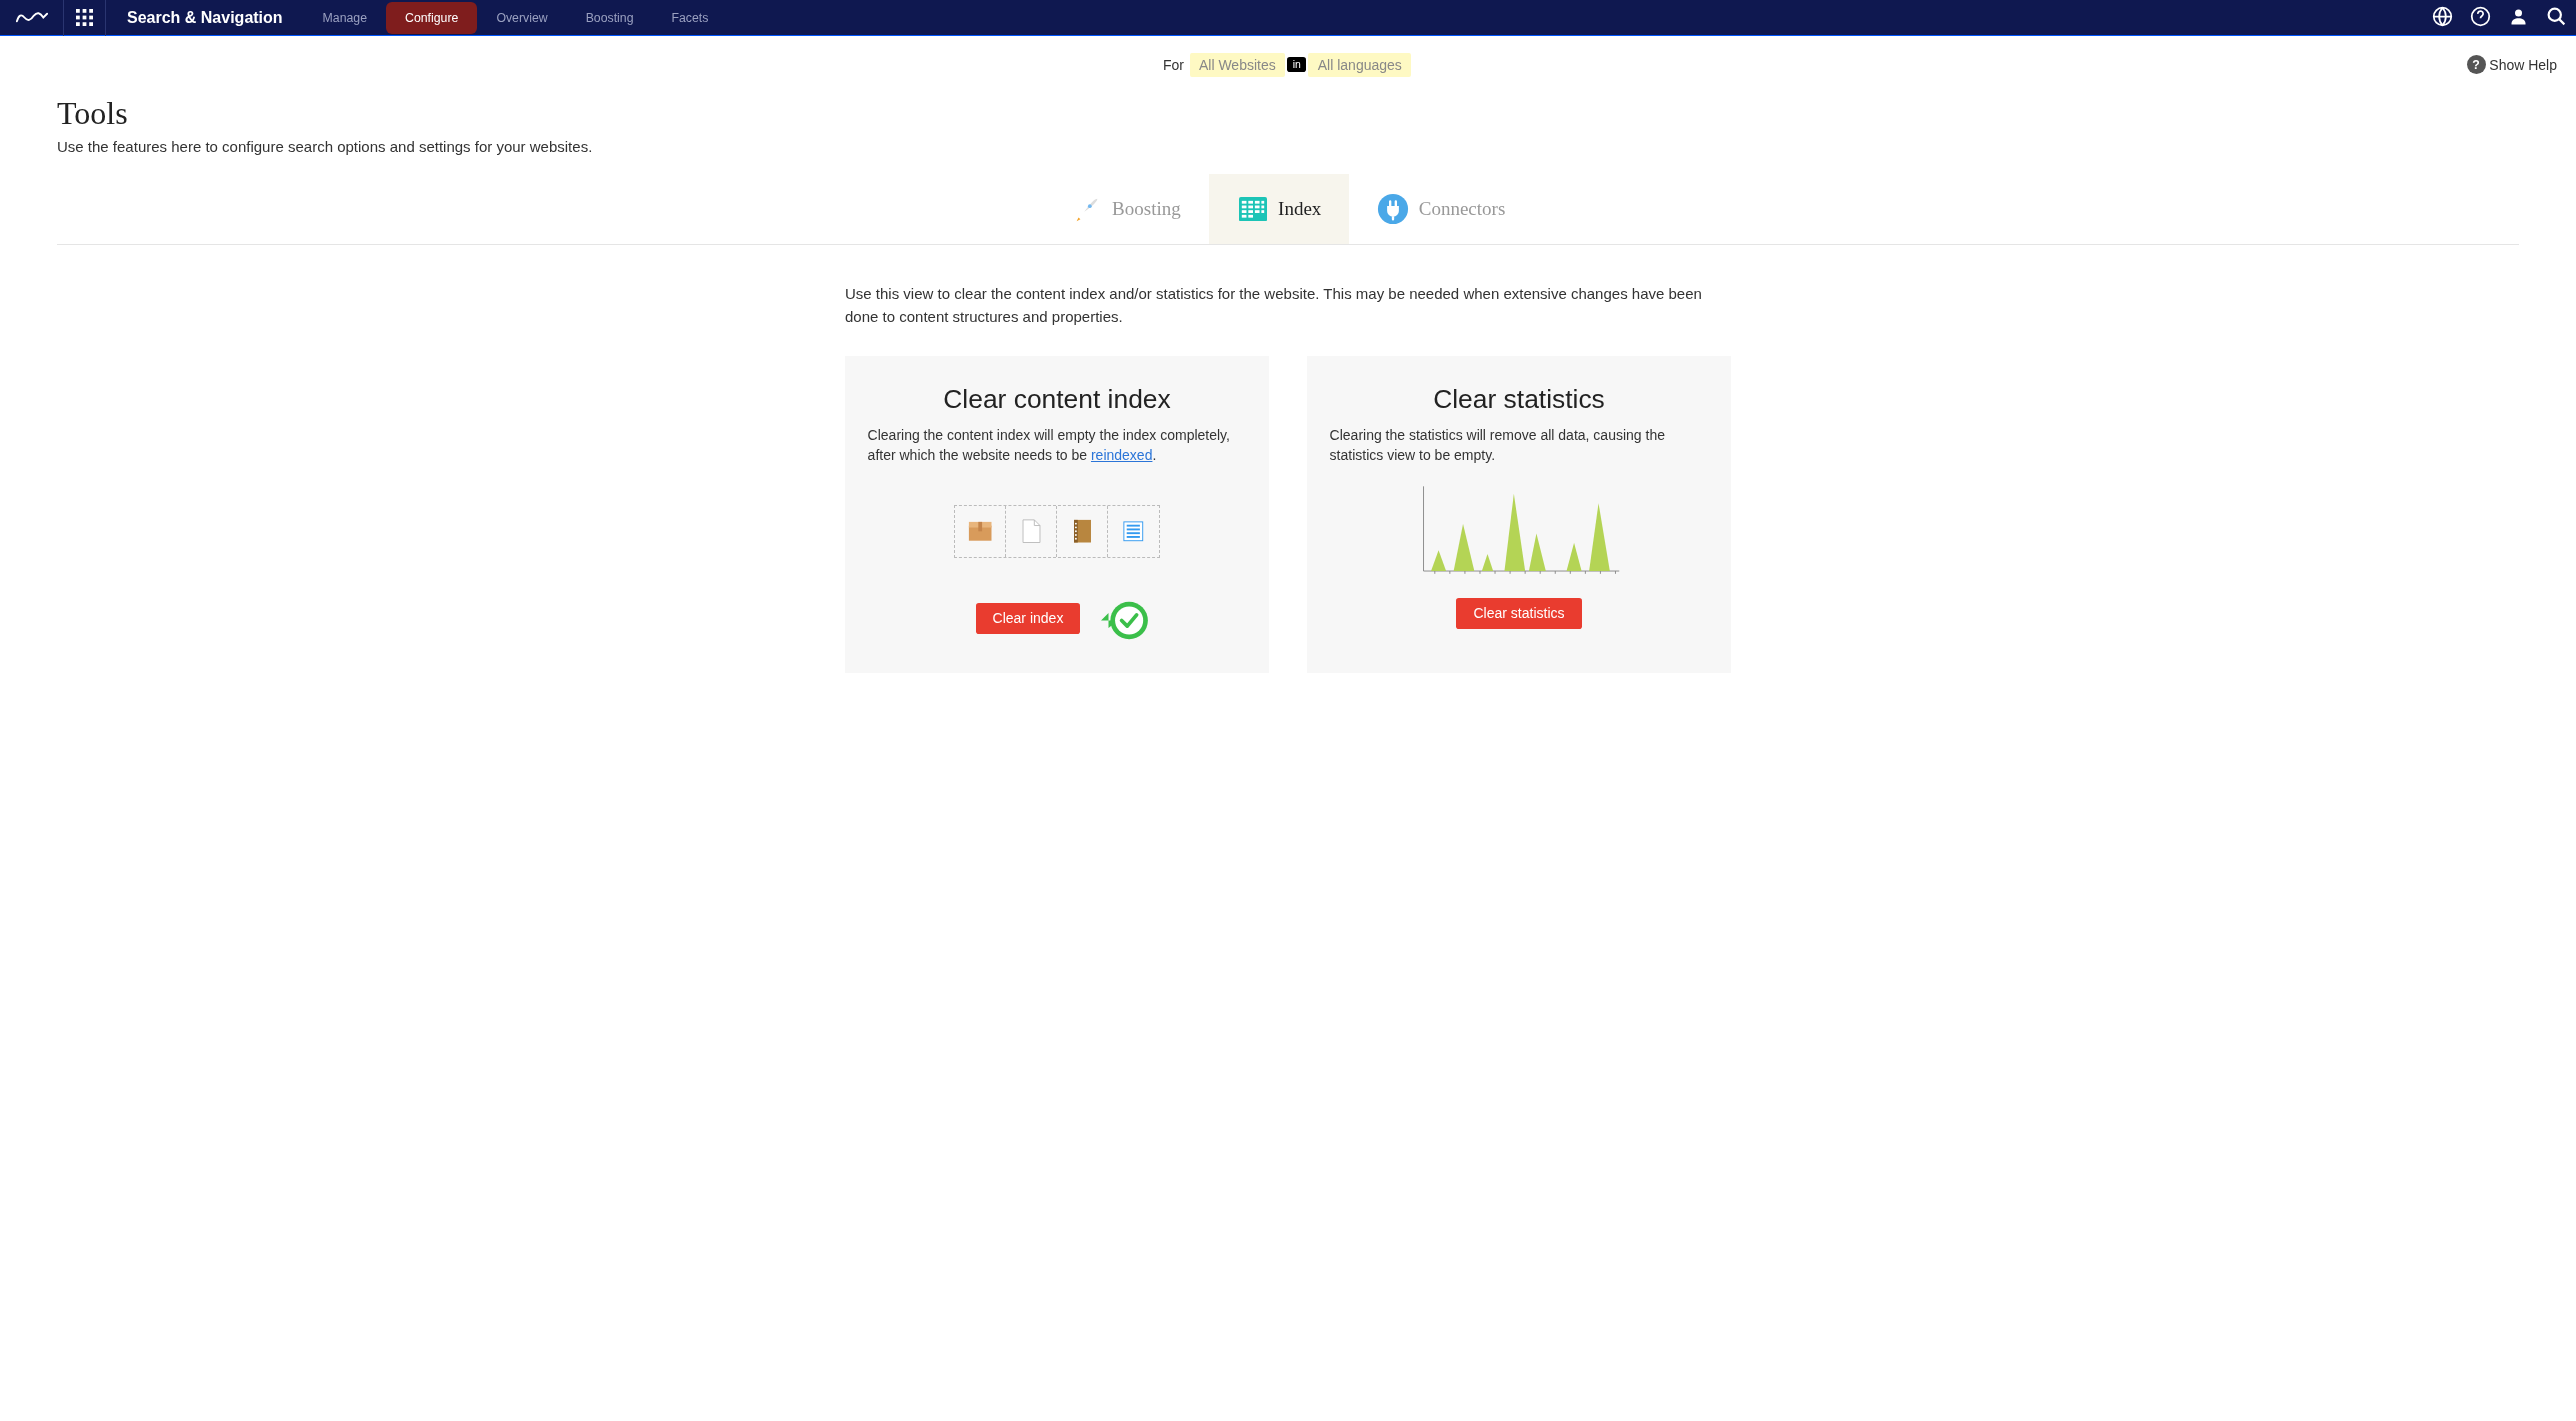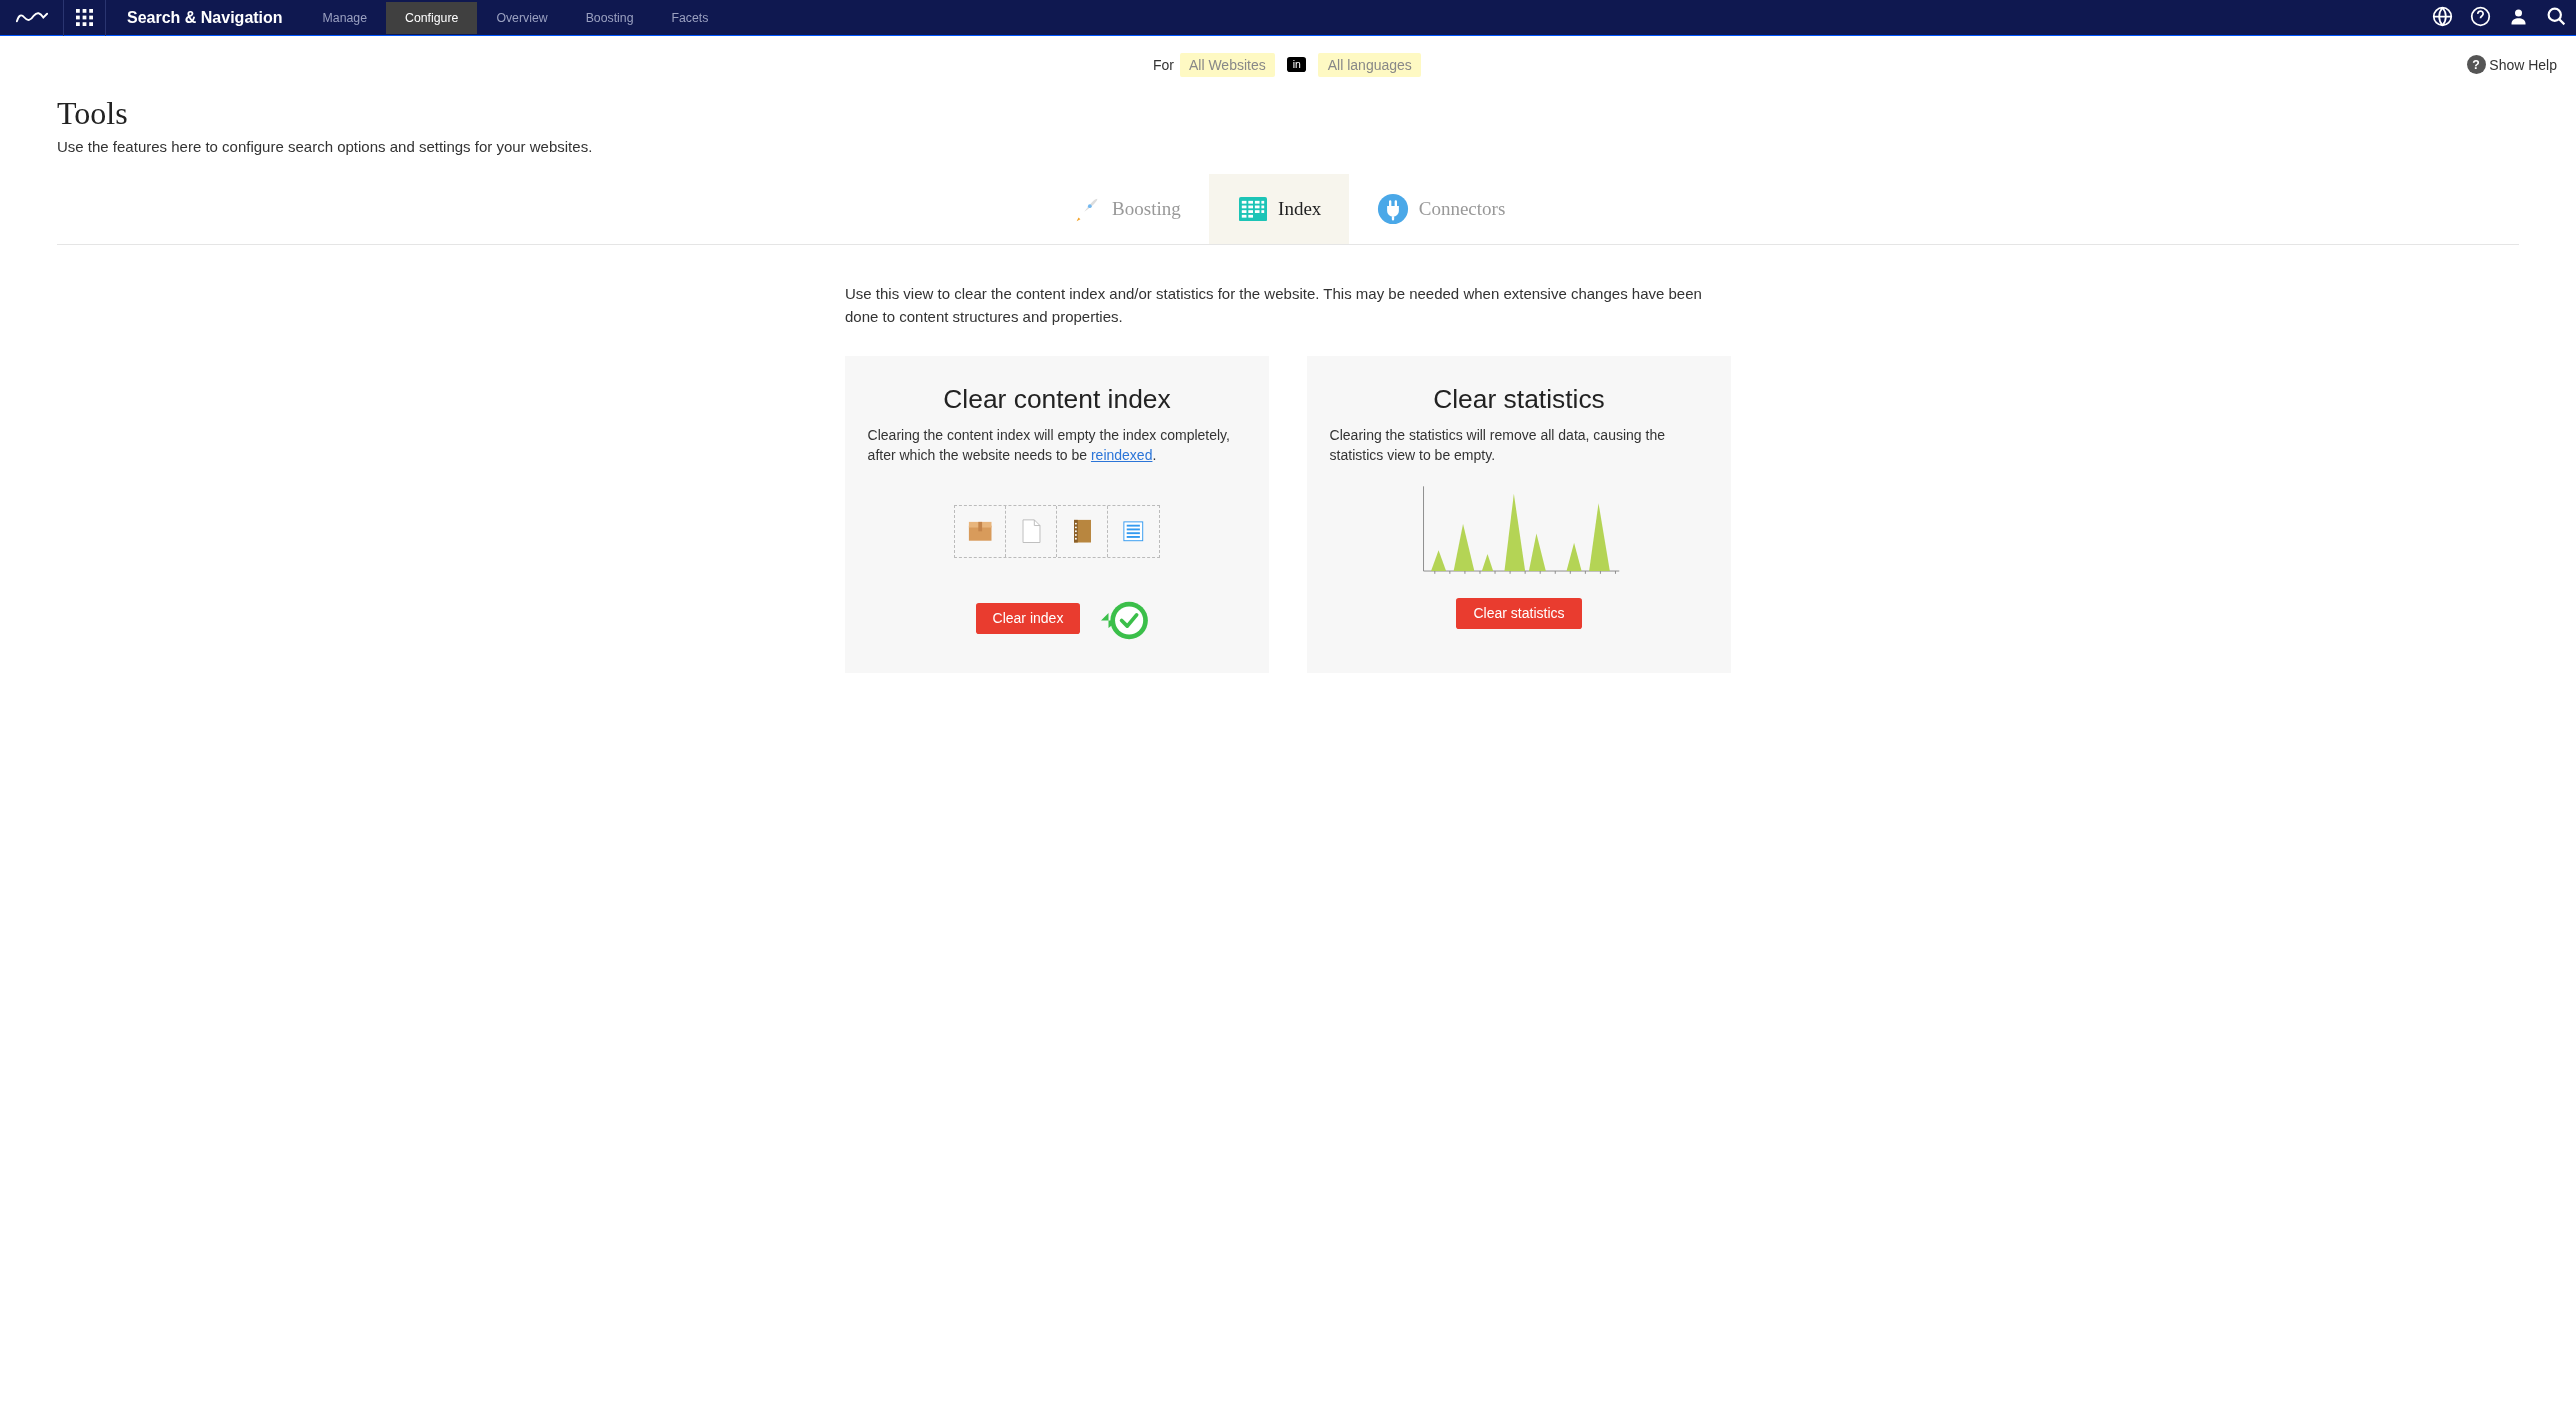--- a/index.html
+++ b/index.html
@@ -4,28 +4,28 @@
 <style>
 * { margin: 0; padding: 0; box-sizing: border-box; }
 body { font-family: Arial, Helvetica, sans-serif; background: #fff; color: #333; }
 
 .topbar { background: #0f1850; height: 36px; display: flex; align-items: center; border-bottom: 1.9px solid #0057ff; }
 .topbar-logo { width: 64px; height: 36px; display: flex; align-items: center; justify-content: center; border-right: 0.9px solid #2a3570; }
 .topbar-apps { width: 42px; height: 36px; display: flex; align-items: center; justify-content: center; border-right: 0.9px solid #2a3570; }
 .topbar-title { color: #fff; font-weight: bold; font-size: 16px; padding: 0 21px; }
 .topbar-nav { display: flex; height: 32px; }
 .topbar-nav-item { padding: 0 19px; display: flex; align-items: center; color: #9aa0c0; font-size: 12.3px; cursor: pointer; }
-.topbar-nav-item.active { background: #404040; color: #fff; }
+.topbar-nav-item.active { background: #7f1d1d; color: #fff; border-radius: 6px; }
 .topbar-right { margin-left: auto; display: flex; align-items: center; padding-right: 9.4px; gap: 17px; }
 .topbar-icon { color: #fff; cursor: pointer; }
 
 .filter-bar { display: flex; align-items: center; justify-content: center; padding: 17px 0 9.4px; position: relative; }
 .filter-label { font-size: 14px; color: #333; margin-right: 3.8px; }
 .pill { background: #fef9c3; color: #888; padding: 3.8px 9.4px; border-radius: 1.9px; font-size: 14px; margin: 0 1.9px; }
-.pill-small { background: #000000; color: #fff; padding: 1.9px 5.7px; border-radius: 2.8px; font-size: 10.4px; margin: 0 10px; }
+.pill-small { background: #000000; color: #fff; padding: 1.9px 5.7px; border-radius: 2.8px; font-size: 10.4px; margin: 0 0; }
 .show-help { position: absolute; right: 19px; display: flex; align-items: center; gap: 3.8px; font-size: 14px; cursor: pointer; }
 .help-circle { width: 19px; height: 19px; background: #555; border-radius: 50%; color: #fff; display: flex; align-items: center; justify-content: center; font-size: 12.3px; font-weight: bold; }
 
 .content { padding: 9.4px 57px 38px; }
 .page-title { font-family: Georgia, serif; font-size: 32px; font-weight: normal; color: #222; }
 .page-subtitle { font-size: 15px; color: #333; margin-top: 5.7px; margin-bottom: 19px; }
 
 .subtabs { display: flex; justify-content: center; border-bottom: 0.9px solid #e5e5e5; }
 .subtab { padding: 19px 28px; display: flex; align-items: center; gap: 9.4px; font-size: 19px; color: #999; cursor: pointer; font-family: Georgia, serif; }
 .subtab.active { background: #f7f5ed; color: #222; }

